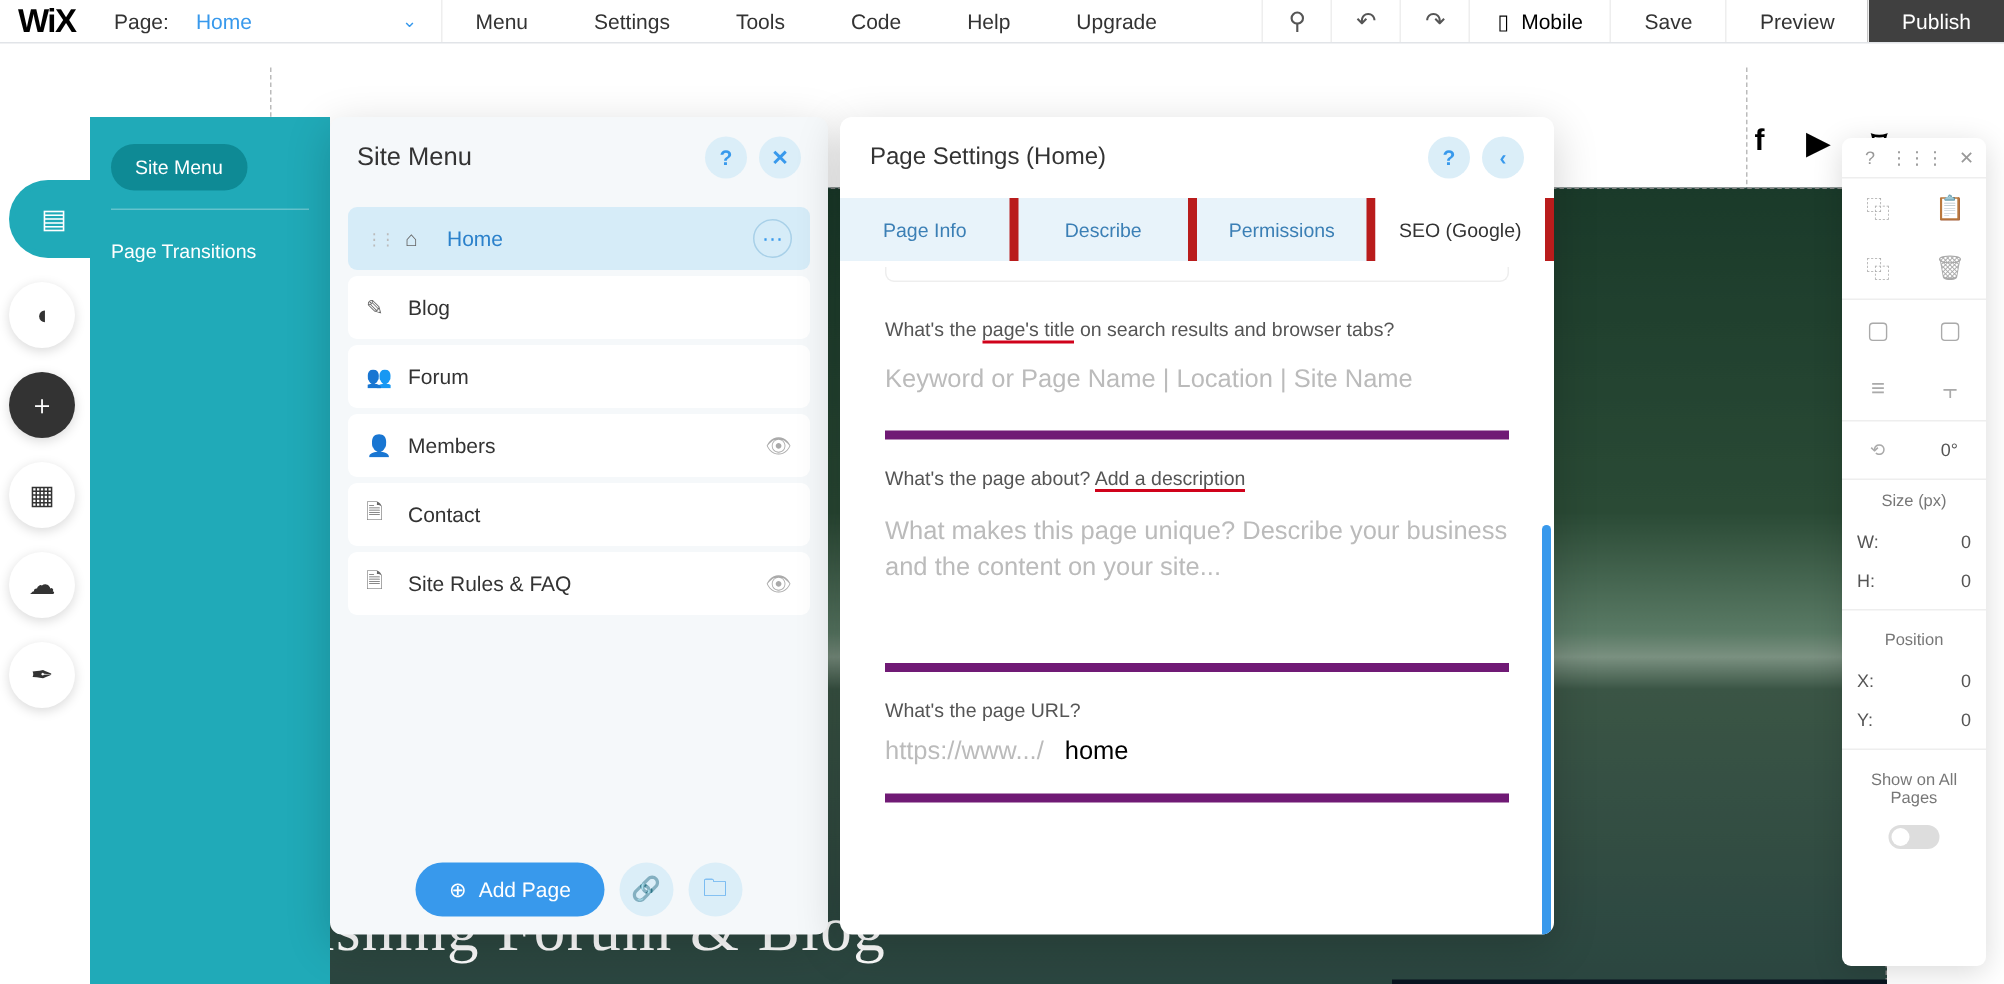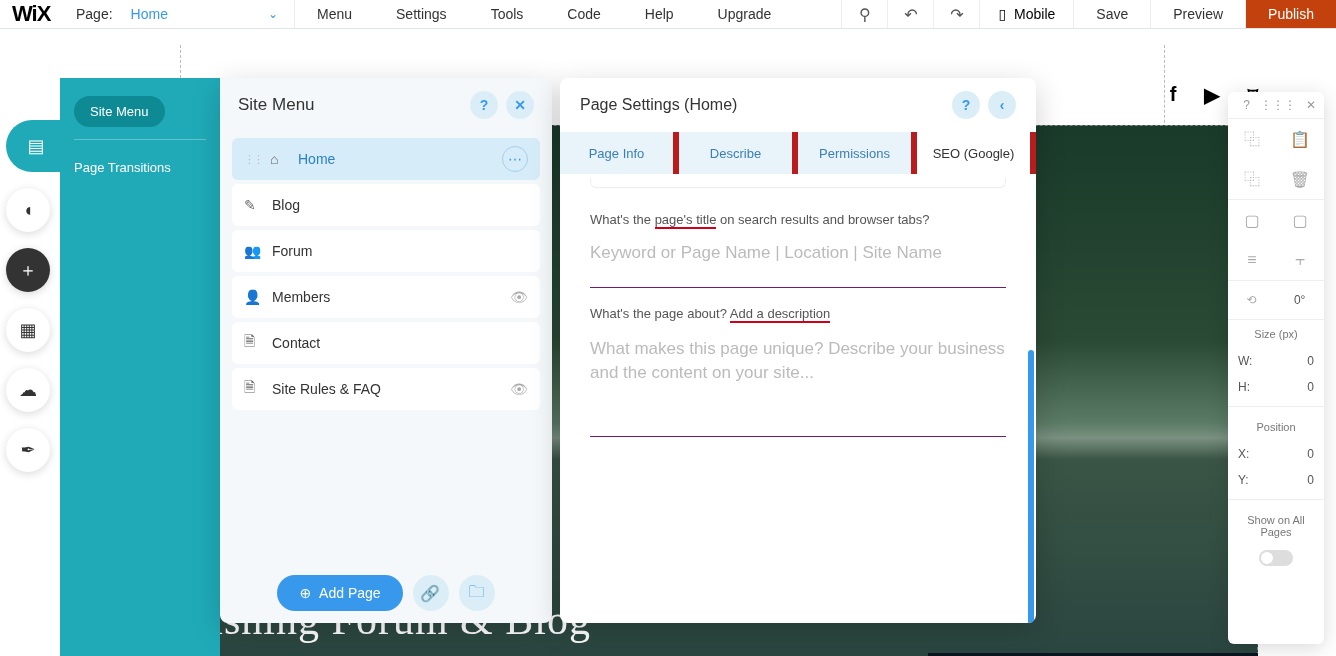--- a/index.html
+++ b/index.html
@@ -8,21 +8,21 @@
 .logo{width:60px;font-weight:900;font-size:22px;letter-spacing:-1px;padding-left:12px}
 .page-pick{display:flex;align-items:center;gap:18px;font-size:14px;color:#333;padding:12px 16px;cursor:pointer;height:100%;border-right:1px solid #eee;width:235px}
 .page-pick .pg{color:#3899ec}
 .page-pick .chev{color:#3899ec;margin-left:auto;font-size:12px}
 .tmenu{display:flex;height:100%}
 .tmenu-item{display:flex;align-items:center;padding:0 22px;font-size:14px;color:#333;cursor:pointer}
 .spacer{flex:1}
 .ticon{width:46px;display:flex;align-items:center;justify-content:center;color:#555;font-size:16px;cursor:pointer;border-left:1px solid #eee;height:100%}
 .mobile{display:flex;align-items:center;gap:8px;padding:0 18px;border-left:1px solid #eee;height:100%;font-size:14px;cursor:pointer}
 .btn-top{display:flex;align-items:center;padding:0 22px;font-size:14px;color:#333;cursor:pointer;border-left:1px solid #eee;height:100%}
-.publish{background:#c2410c;color:#fff}
+.publish{background:#404040;color:#fff}
 .canvas{position:absolute;top:45px;left:0;right:0;bottom:0;background:#fff}
 .hero{position:absolute;top:80px;left:78px;right:78px;height:540px;background:linear-gradient(180deg,#1a3a2a 0%,#2a4a35 40%,#5a7a65 55%,#7a9080 58%,#3a5545 62%,#2a4540 100%);border:1px dashed #888}
 .hero-title{position:absolute;left:108px;bottom:20px;color:#fff;font-size:42px;font-family:Georgia,serif;font-weight:400;letter-spacing:1px}
 .socials{position:absolute;top:38px;right:78px;display:flex;gap:28px;font-size:20px;color:#000;font-weight:bold}
 .chat{position:absolute;right:78px;top:608px;height:48px;background:#0a1520;color:#fff;display:flex;align-items:center;padding:0 20px;font-size:14px;width:330px}
 .guide-v{position:absolute;top:0;bottom:0;border-left:1px dashed #bbb}
 .leftbar{position:absolute;left:6px;top:120px;display:flex;flex-direction:column;gap:16px;z-index:200}
 .lb-btn{width:44px;height:44px;border-radius:50%;background:#fff;box-shadow:0 2px 8px rgba(0,0,0,0.15);display:flex;align-items:center;justify-content:center;color:#333;font-size:18px;cursor:pointer}
 .lb-btn.active{background:#20aab8;color:#fff;border-radius:22px 0 0 22px;width:52px;margin-left:0;box-shadow:none}
 .lb-active-wrap{background:#20aab8;border-radius:26px 0 0 26px;padding:4px 0 4px 4px;width:56px;display:flex;justify-content:center}
@@ -43,21 +43,21 @@
 .sm-item .eye{margin-left:auto;color:#aaa;font-size:14px}
 .sm-foot{height:60px;display:flex;align-items:center;justify-content:center;gap:10px;padding:0 12px}
 .add-page{background:#3899ec;color:#fff;border-radius:20px;padding:10px 22px;font-size:14px;display:flex;align-items:center;gap:8px;cursor:pointer;border:none}
 .ft-circ{width:36px;height:36px;border-radius:50%;background:#dbeef8;color:#3899ec;display:flex;align-items:center;justify-content:center;cursor:pointer}
 .settings{position:absolute;left:560px;top:78px;width:476px;height:545px;background:#fff;border-radius:8px;box-shadow:0 8px 30px rgba(0,0,0,0.18);z-index:300;display:flex;flex-direction:column;overflow:hidden}
 .st-head{height:54px;display:flex;align-items:center;padding:0 20px;font-size:16px;color:#333}
 .st-tabs{height:42px;display:flex;background:#e8f3fa;font-size:13px;color:#3b7fb5}
 .st-tab{flex:1;display:flex;align-items:center;justify-content:center;cursor:pointer;border-right:6px solid #b91c1c}
 .st-tab.active{background:#fff;color:#333}
 .st-body{flex:1;overflow:auto;padding:4px 30px 20px 30px;position:relative}
-.field-group{padding:18px 0;border-bottom:1px solid #701a75}
+.field-group{padding:18px 0;border-bottom:6px solid #701a75}
 .field-label{font-size:13px;color:#555;margin-bottom:10px}
 .red-u{border-bottom:2px solid #d0021b}
 .txt-input{width:100%;border:none;font-size:17px;color:#333;padding:6px 0;outline:none;background:transparent}
 .txt-input::placeholder{color:#bbb}
 .url-row{display:flex;align-items:baseline;gap:14px;font-size:17px}
 .url-pre{color:#bbb}
 .toggle-row{display:flex;align-items:center;padding:16px 0 0 0;font-size:13px;color:#555}
 .toggle{margin-left:auto;width:42px;height:22px;background:#3899ec;border-radius:11px;position:relative;cursor:pointer}
 .toggle::after{content:"✓";position:absolute;right:2px;top:2px;width:18px;height:18px;background:#fff;border-radius:50%;font-size:11px;color:#3899ec;display:flex;align-items:center;justify-content:center}
 .scroll-ind{position:absolute;right:2px;top:176px;width:6px;height:280px;background:#3899ec;border-radius:3px}
@@ -207,20 +207,27 @@
       <input class="txt-input" placeholder="Keyword or Page Name | Location | Site Name" style="">
     </div>
 
     <div class="field-group">
       <div class="field-label">
         <span>What's the page about? </span><span class="red-u">Add a description</span>
       </div>
       <textarea class="txt-input" rows="3" style="resize: none; font-family: inherit; line-height: 1.4;" placeholder="What makes this page unique? Describe your business and the content on your site..."></textarea>
     </div>
 
+    <div class="field-group">
+      <div class="field-label">What's the page URL?</div>
+      <div class="url-row">
+        <span class="url-pre">https://www.../</span>
+        <span>home</span>
+      </div>
+    </div>
 
   </div>
 </div>
 
 <div class="right-panel">
   <div class="rp-head">
     <span>?</span>
     <span>⋮⋮⋮</span>
     <span>✕</span>
   </div>

